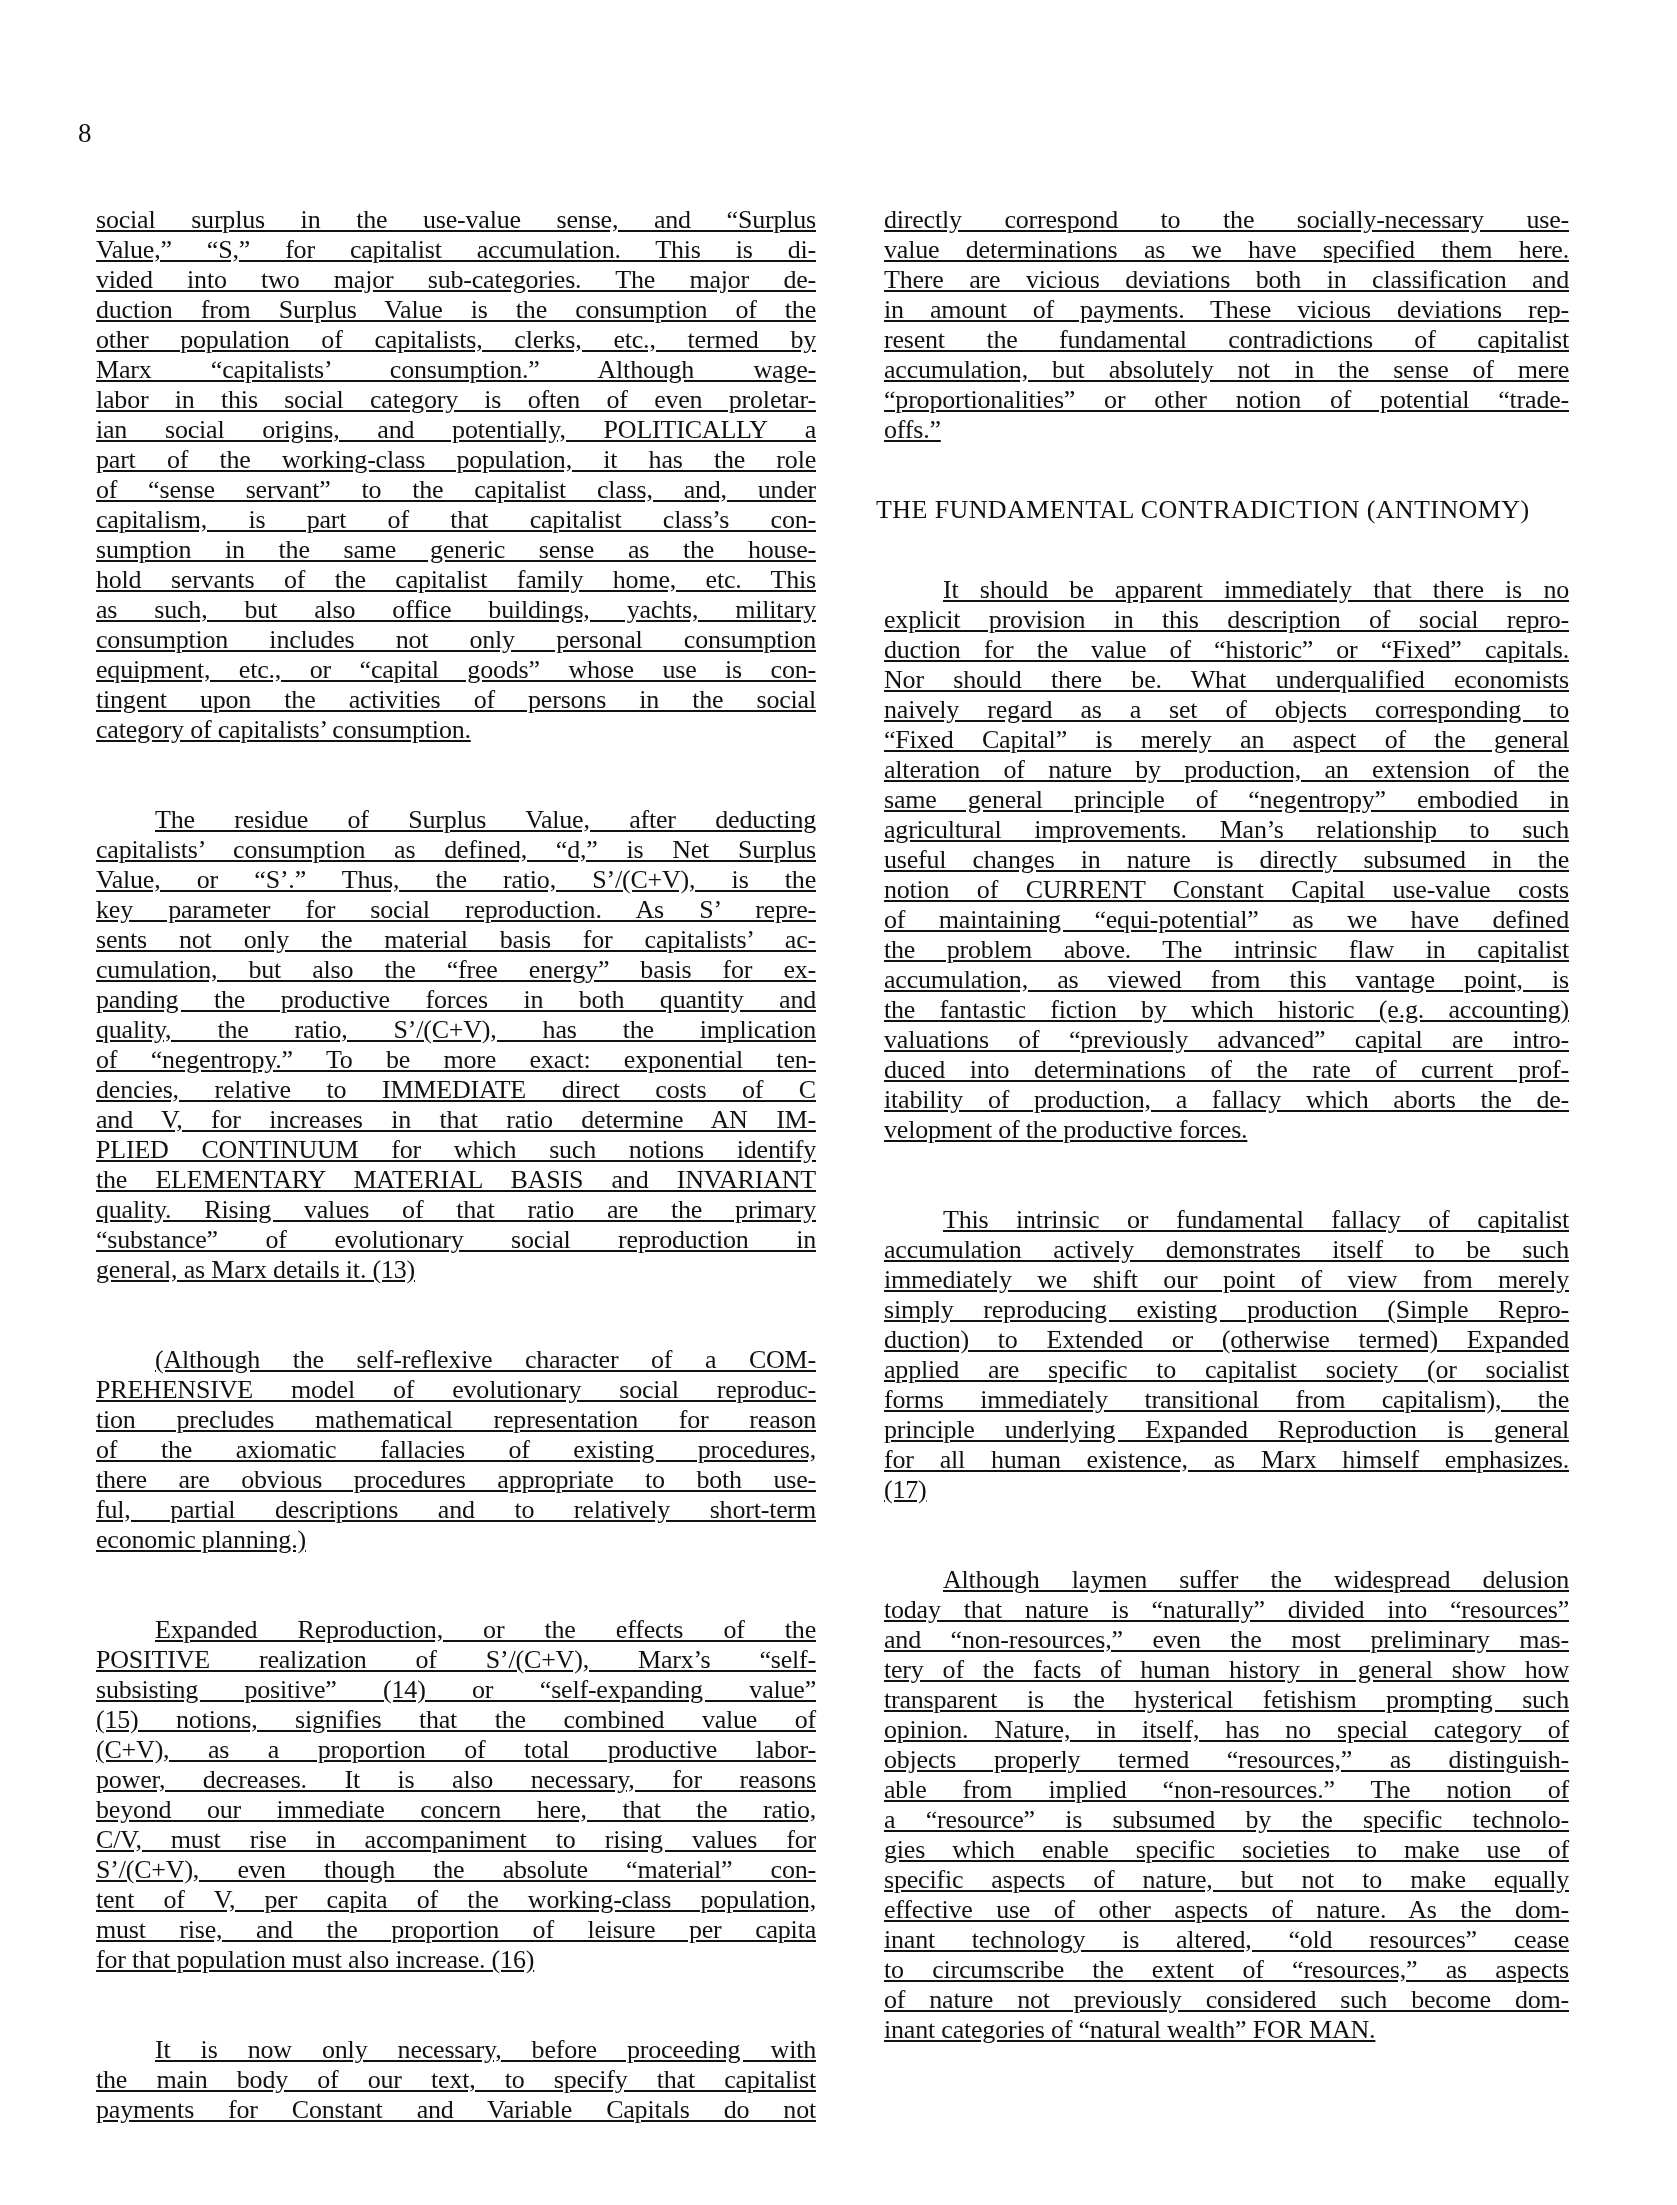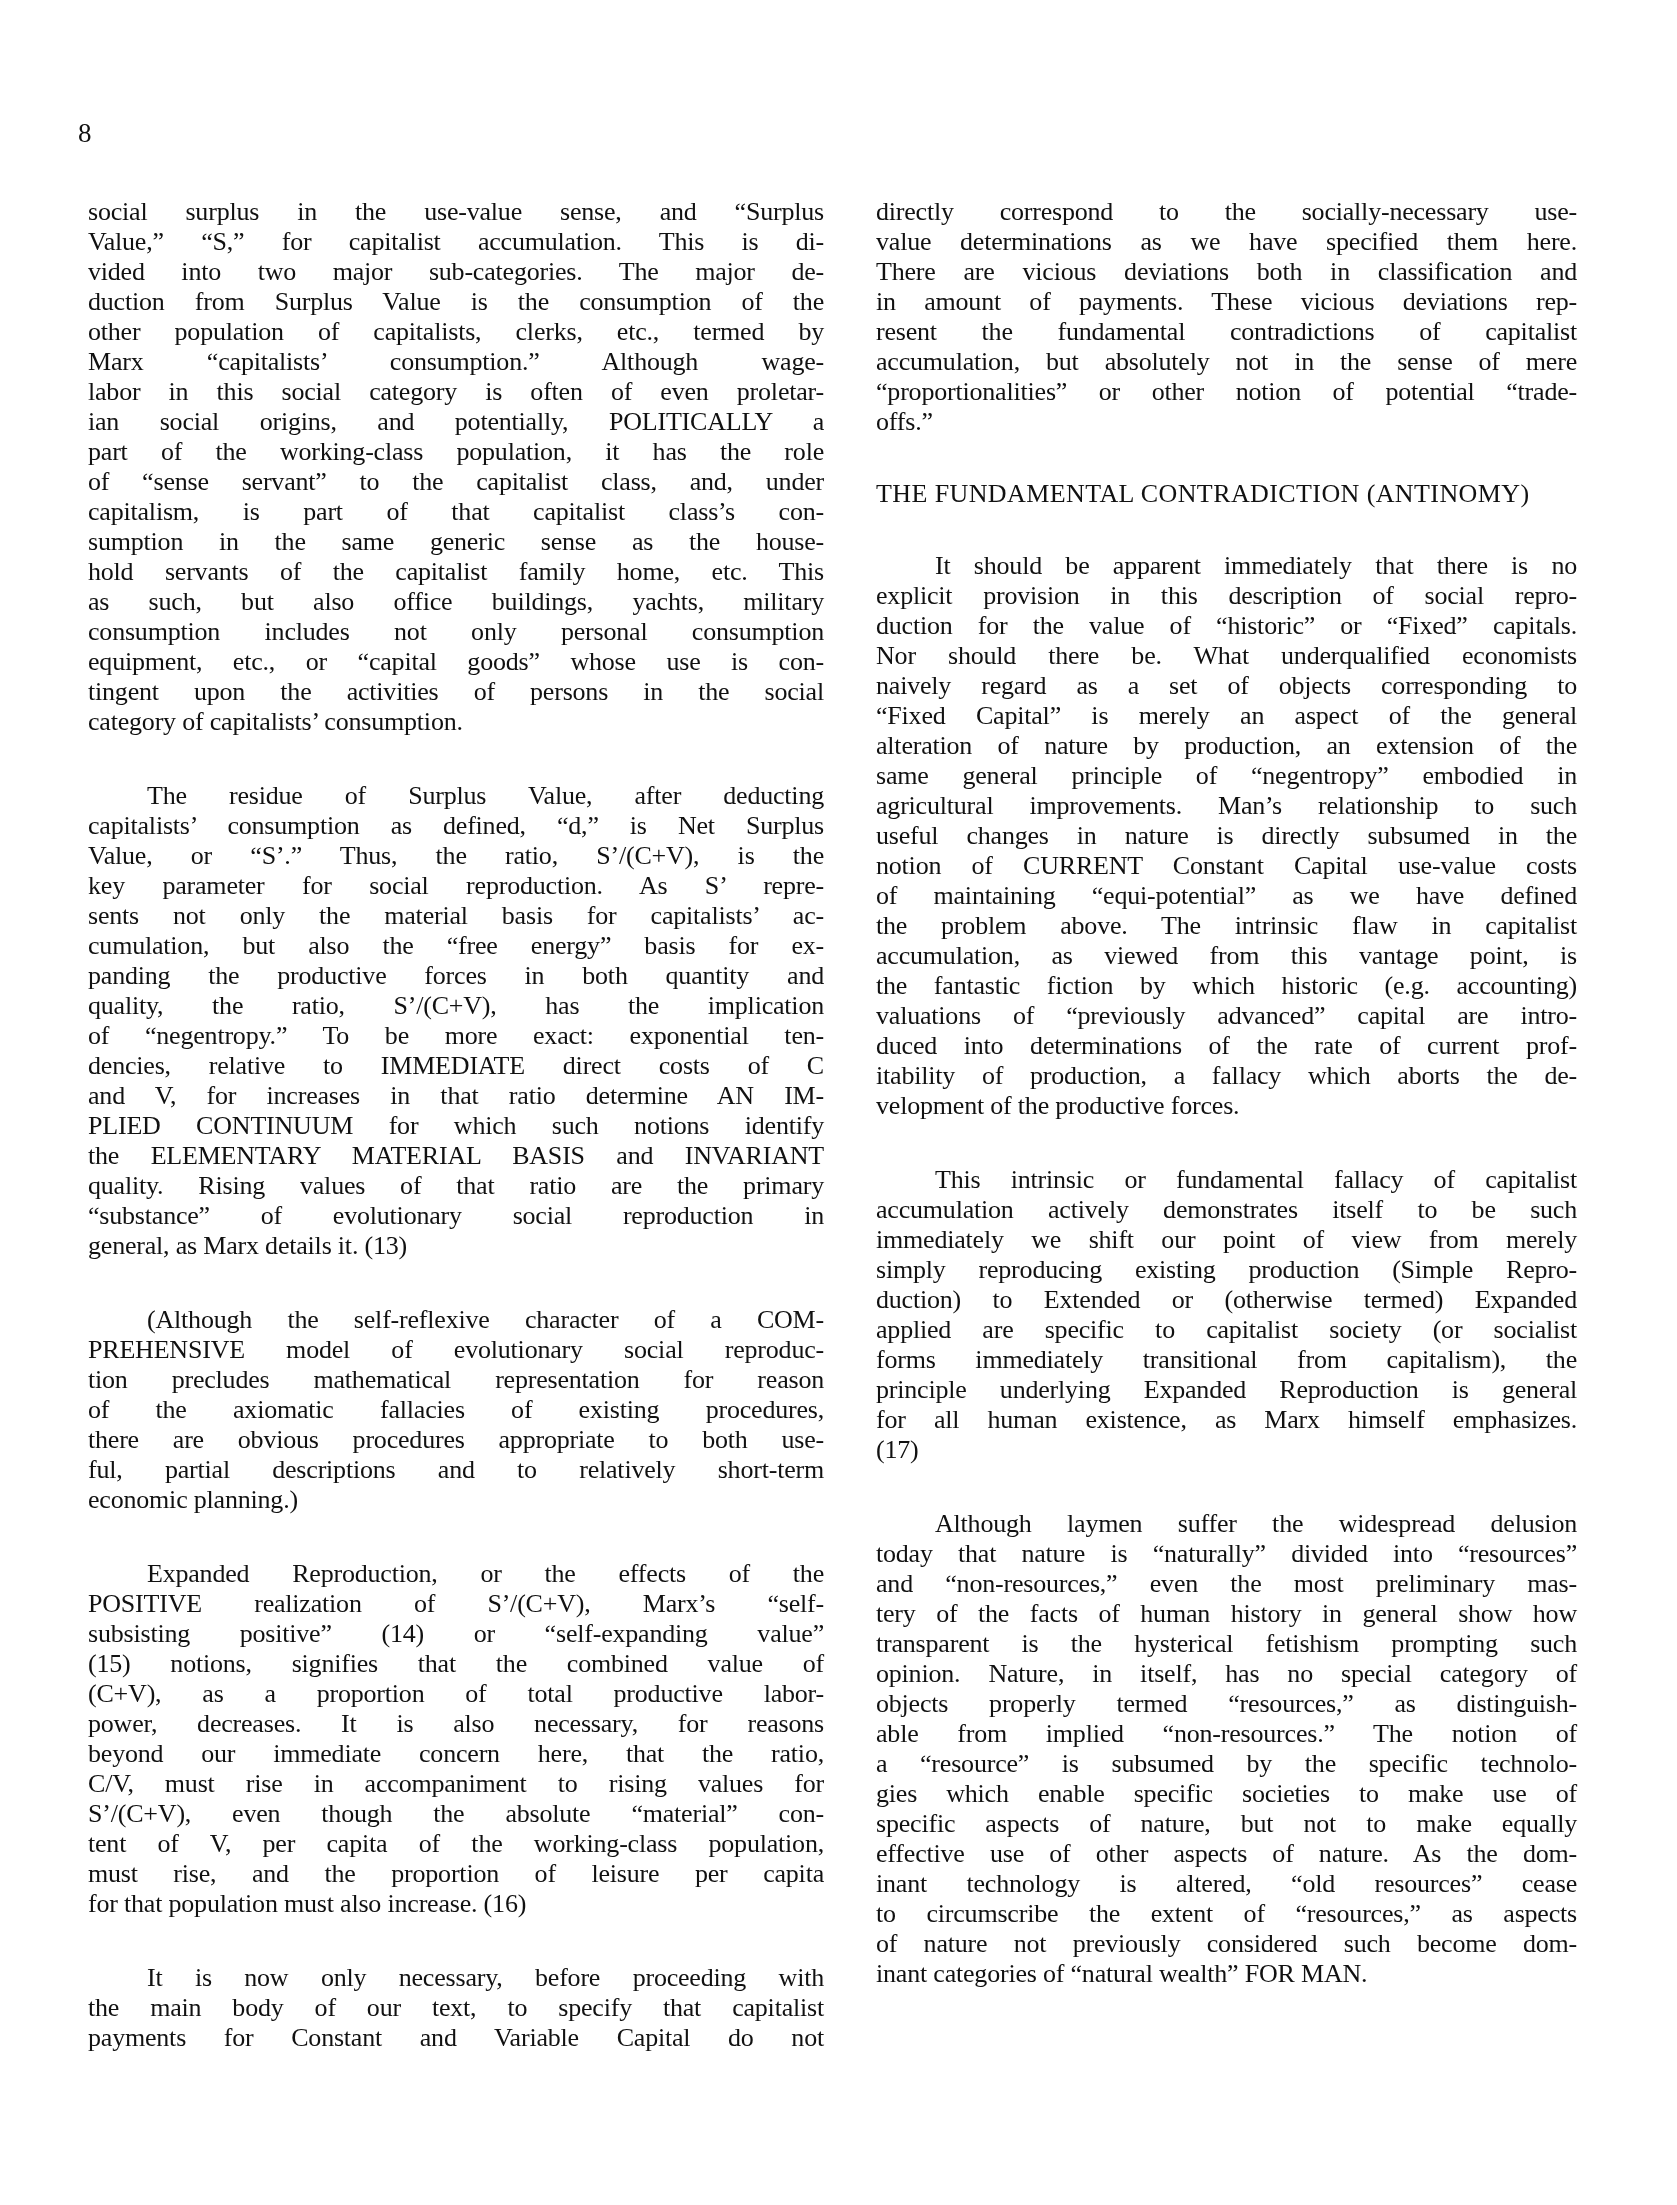--- a/index.html
+++ b/index.html
@@ -22,21 +22,22 @@
     font-size: 27px;
     line-height: 29px;
   }
   .column {
     position: absolute;
     top: 197px;
   }
   .col-left { left: 88px; width: 736px; }
   .col-right { left: 876px; width: 701px; }
   .para {
-    margin: 0;
+    margin: 8px;
+    text-decoration: underline;
   }
   .line {
     display: block;
     height: 30px;
     line-height: 30px;
     font-size: 26px;
     white-space: nowrap;
     text-align: justify;
     text-align-last: justify;
     letter-spacing: -0.2px;
@@ -123,21 +124,21 @@
       <span class="line">C/V, must rise in accompaniment to rising values for</span>
       <span class="line">S’/(C+V), even though the absolute “material” con-</span>
       <span class="line">tent of V, per capita of the working-class population,</span>
       <span class="line">must rise, and the proportion of leisure per capita</span>
       <span class="line last">for that population must also increase. (16)</span>
     </div>
     <div class="gap-1"></div>
     <div class="para">
       <span class="line indent">It is now only necessary, before proceeding with</span>
       <span class="line">the main body of our text, to specify that capitalist</span>
-      <span class="line">payments for Constant and Variable Capital do not</span>
+      <span class="line">payments for Constant and Variable Capitals do not</span>
     </div>
   </div>
 
 <div class="column col-right" id="right-col">
   <div class="para" id="right-p1">
       <span class="line">directly correspond to the socially-necessary use-</span>
       <span class="line">value determinations as we have specified them here.</span>
       <span class="line">There are vicious deviations both in classification and</span>
       <span class="line">in amount of payments.  These vicious deviations rep-</span>
       <span class="line">resent the fundamental contradictions of capitalist</span>

